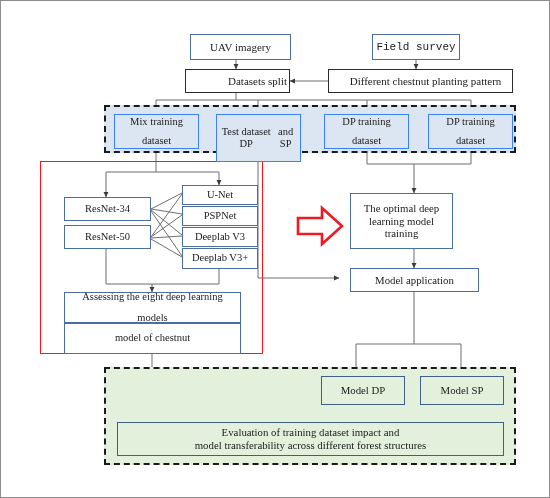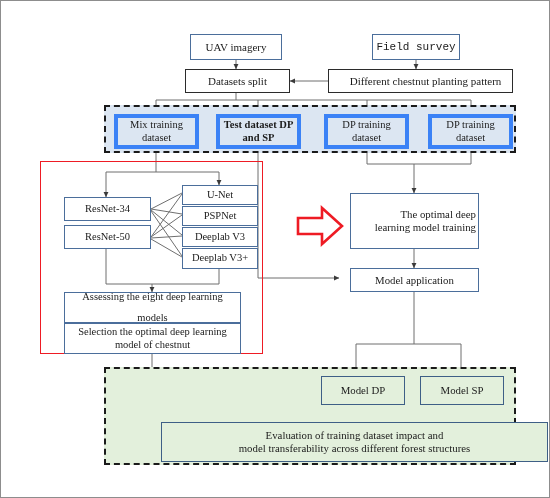--- a/index.html
+++ b/index.html
@@ -39,21 +39,22 @@
   .bx-blue {
     background: #ffffff;
     border: 1px solid #4b6e9b;
   }
   .bx-black {
     background: #ffffff;
     border: 1px solid #2b2b2b;
   }
   .bx-fillblue {
     background: #dce6f2;
-    border: 4px solid #3b82f6;
+    border: 1px solid #3b82f6;
+    justify-content: space-between;
   }
   .bx-fillgreen {
     background: #e3f0dc;
     border: 1px solid #3e5f86;
   }
   
   .region {
     position: absolute;
     box-sizing: border-box;
     z-index: 1;
@@ -159,42 +160,42 @@
 
     </g>
   </svg>
 
   <div class="region rg-red" style="left:39px; top:160px; width:223px; height:193px;"></div>
 
   <svg id="red-arrow" style="left:294px; top:204px;" width="50" height="42" viewBox="0 0 50 42">
     <path d="M3,13 L27,13 L27,3 L47,21 L27,39 L27,29 L3,29 Z" fill="#ffffff" stroke="#ee1b24" stroke-width="2.6" stroke-linejoin="miter"></path>
   </svg>
 
-  <div class="node bx-blue fs11" style="left:189px; top:33px; width:92px; height:26px;">
+  <div class="node bx-blue fs11" style="left:189px; top:33px; width:101px; height:26px;">
     <span>UAV imagery</span>
   </div>
 
   <div class="node bx-blue fs11" style="left:371px; top:33px; width:88px; height:26px;font-family:Liberation Mono, monospace;">
     <span>Field survey</span>
   </div>
 
-  <div class="node bx-black fs11" style="left:184px; top:68px; width:105px; height:24px;">
+  <div class="node bx-black fs11" style="left:184px; top:68px; width:105px; height:24px;justify-content:flex-end;">
     <span>Datasets split</span>
   </div>
 
   <div class="node bx-black fs11" style="left:327px; top:68px; width:185px; height:24px;padding-left:12px;">
     <span>Different chestnut planting pattern</span>
   </div>
 
   <div class="node bx-fillblue fs10" style="left:113px; top:113px; width:85px; height:35px; flex-direction:column;">
     <span>Mix training</span>
     <span>dataset</span>
   </div>
 
-  <div class="node bx-fillblue fs10" style="left:215px; top:113px; width:85px; height:35px; flex-direction:column;font-weight:bold;">
+  <div class="node bx-fillblue fs10" style="left:215px; top:113px; width:85px; height:48px; flex-direction:row;">
     <span>Test dataset DP</span>
     <span>and SP</span>
   </div>
 
   <div class="node bx-fillblue fs10" style="left:323px; top:113px; width:85px; height:35px; flex-direction:column;">
     <span>DP training</span>
     <span>dataset</span>
   </div>
 
   <div class="node bx-fillblue fs10" style="left:427px; top:113px; width:85px; height:35px; flex-direction:column;">
@@ -225,40 +226,39 @@
   <div class="node bx-blue fs10" style="left:181px; top:247px; width:76px; height:21px;">
     <span>Deeplab V3+</span>
   </div>
 
   <div class="node bx-blue fs10" style="left:63px; top:291px; width:177px; height:31px; flex-direction:column;gap:9px;">
     <span>Assessing the eight deep learning</span>
     <span>models</span>
   </div>
 
   <div class="node bx-blue fs10" style="left:63px; top:322px; width:177px; height:31px; flex-direction:column;">
-    <span>Selection the optimal deep learning</span>
     <span>model of chestnut</span>
   </div>
 
-  <div class="node bx-blue fs105" style="left:349px; top:192px; width:129px; height:56px; flex-direction:column;align-items:flex-end;">
+  <div class="node bx-blue fs105" style="left:349px; top:192px; width:103px; height:56px; flex-direction:column;">
     <span>The optimal deep</span>
     <span>learning model training</span>
   </div>
 
   <div class="node bx-blue fs105" style="left:349px; top:267px; width:129px; height:24px;text-align:right;">
     <span>Model application</span>
   </div>
 
 
   <div class="node bx-fillgreen fs105" style="left:320px; top:375px; width:84px; height:29px;">
     <span>Model DP</span>
   </div>
 
   <div class="node bx-fillgreen fs105" style="left:419px; top:375px; width:84px; height:29px;">
     <span>Model SP</span>
   </div>
 
-  <div class="node bx-fillgreen fs105" style="left:116px; top:421px; width:387px; height:40px; flex-direction:column;margin-left:44px;">
+  <div class="node bx-fillgreen fs105" style="left:116px; top:421px; width:387px; height:34px; flex-direction:column;">
     <span>Evaluation of training dataset impact and</span>
     <span>model transferability across different forest structures</span>
   </div>
 
 </div>
 
 </body></html>

